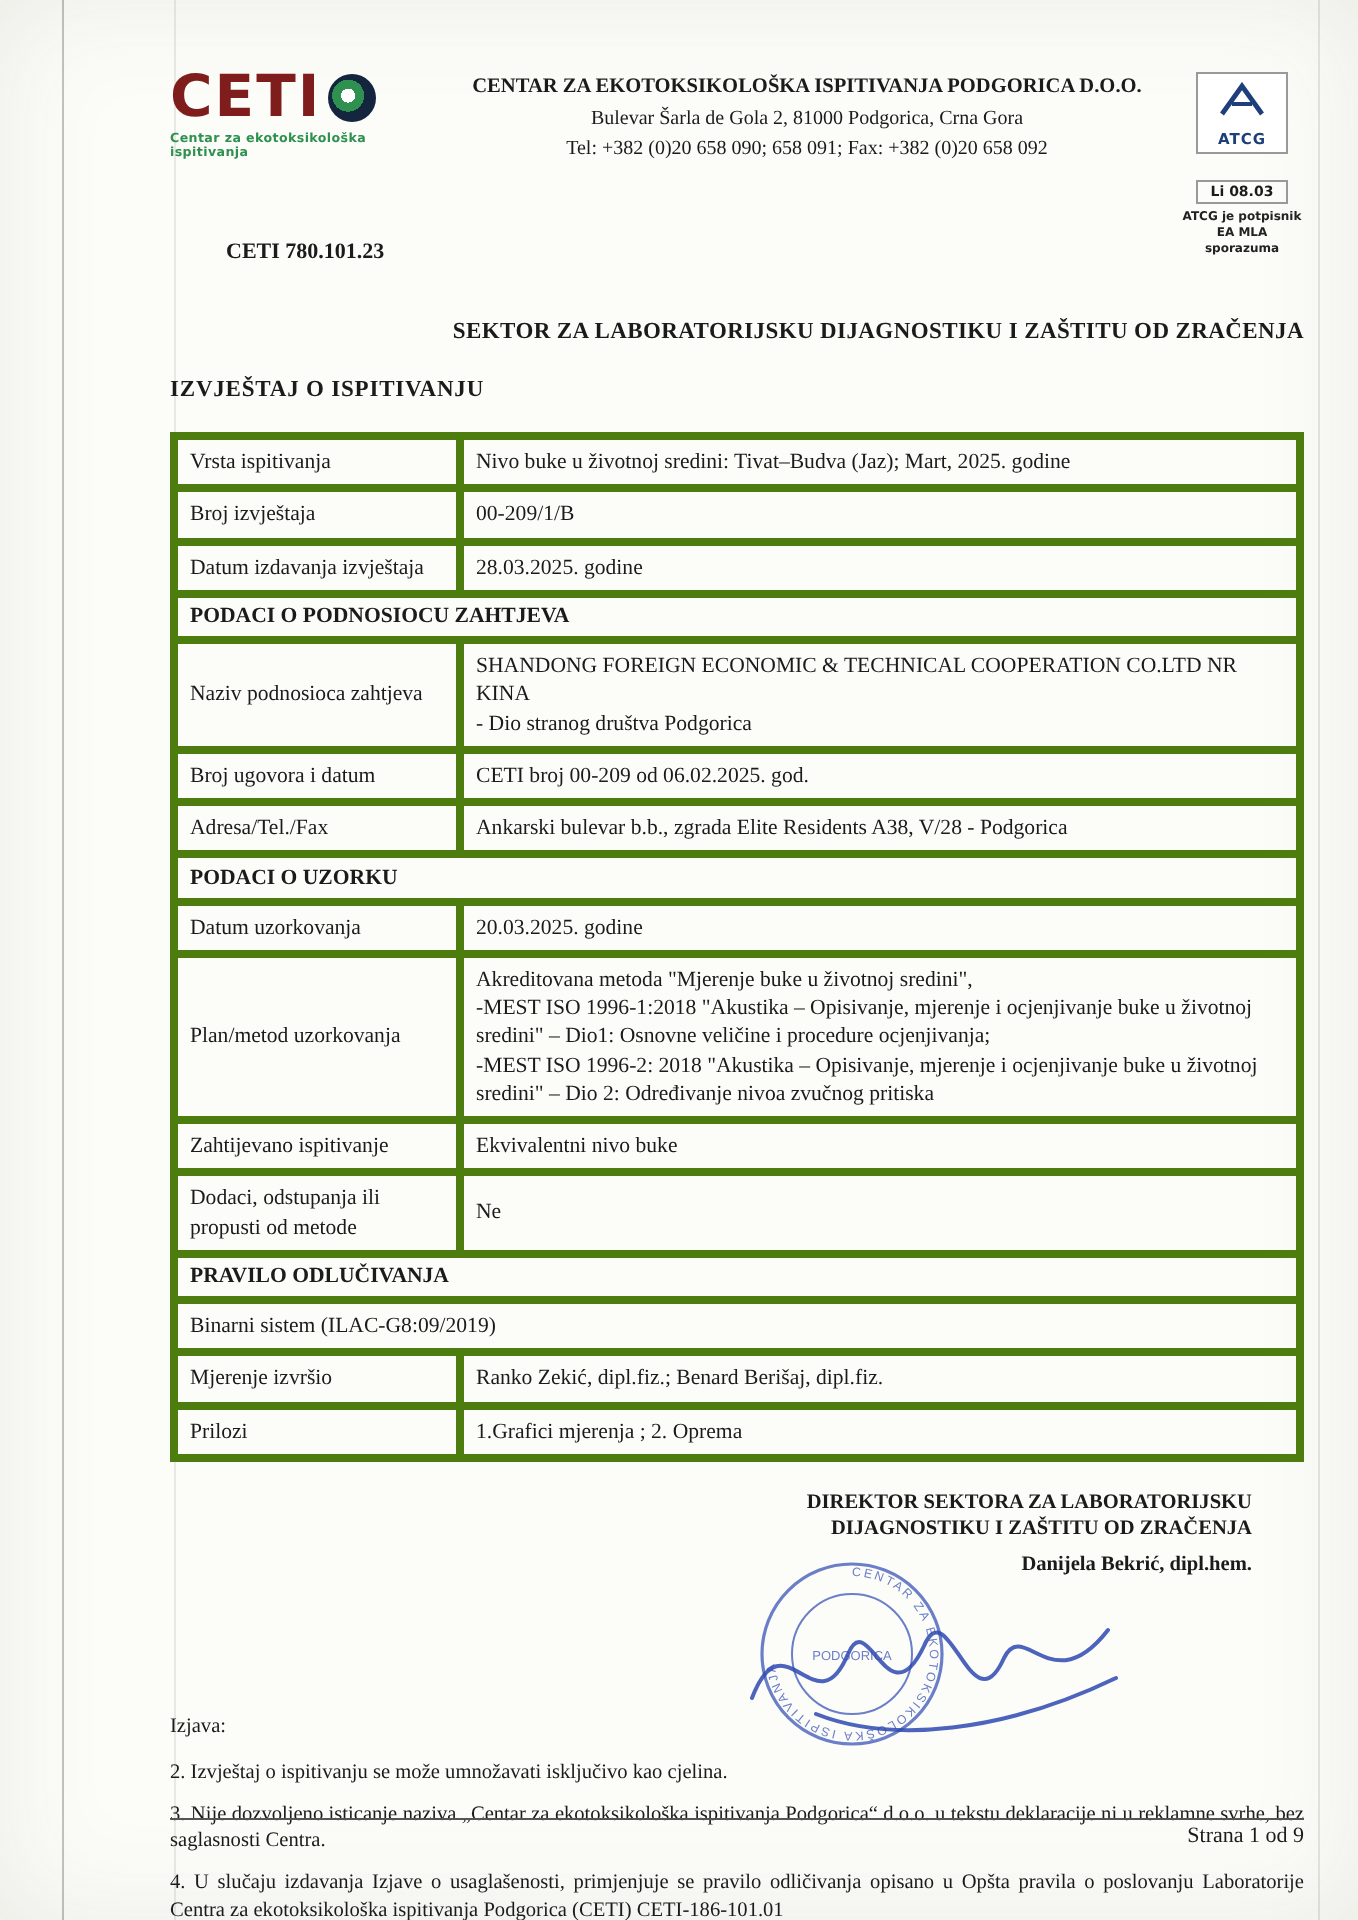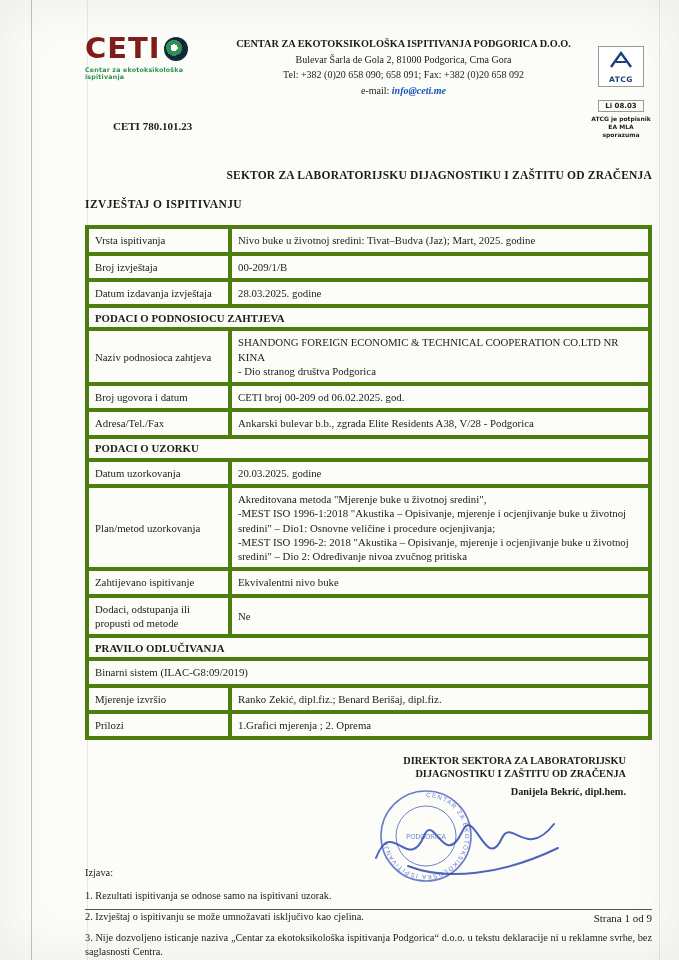--- a/index.html
+++ b/index.html
@@ -20,21 +20,21 @@
   .logo-text{font-family:"DejaVu Sans",sans-serif;font-weight:800;font-size:29px;line-height:1;
              color:#7f1d1d;letter-spacing:1px}
   .logo-mark{width:24px;height:24px;border-radius:50%;flex:0 0 auto;
              background:radial-gradient(circle at 42% 45%, #ffffff 0 3.5px, #2e9150 3.5px 8px, #14263e 8px)}
   .logo-sub{margin-top:3px;font-family:"DejaVu Sans",sans-serif;font-size:6.3px;font-weight:bold;
             color:#2e9150;letter-spacing:.2px}
   .org{flex:1;text-align:center;font-size:10px;line-height:1.55;padding-top:2px}
   .org-name{font-weight:bold;font-size:10.3px}
   .email{color:#1552c0;font-weight:bold;font-style:italic;text-decoration:none}
   .badge{width:62px;flex:0 0 auto;text-align:center;font-family:"DejaVu Sans",sans-serif}
-  .badge-box{width:46px;margin:12px auto;border:1px solid #999;padding:4px 2px 2px;background:#fff}
+  .badge-box{width:46px;margin:2px auto;border:1px solid #999;padding:4px 2px 2px;background:#fff}
   .atcg-name{font-size:7.5px;font-weight:bold;color:#1d3f7a;margin-top:2px;letter-spacing:.5px}
   .badge-li{width:46px;margin:13px auto 0;border:1px solid #999;font-size:7px;padding:1px 0;font-weight:bold}
   .badge-note{font-size:6px;line-height:1.35;margin-top:3px;color:#222;font-weight:bold}
   .doc-ref{position:absolute;left:28px;top:120px;font-weight:bold;font-size:11px}
 
   
   .sector-title{margin-top:30px;text-align:right;font-weight:bold;font-size:11.5px;letter-spacing:.2px}
   .report-title{margin-top:17px;text-align:left;font-weight:bold;font-size:11.5px;letter-spacing:.4px}
 
   
@@ -75,24 +75,20 @@
           <span class="logo-text">CETI</span>
           <span class="logo-mark"></span>
         </div>
         <div class="logo-sub">Centar za ekotoksikološka ispitivanja</div>
       </div>
 
       <div class="org">
         <div class="org-name">CENTAR ZA EKOTOKSIKOLOŠKA ISPITIVANJA PODGORICA D.O.O.</div>
         <div class="org-line">Bulevar Šarla de Gola 2, 81000 Podgorica, Crna Gora</div>
         <div class="org-line">Tel: +382 (0)20 658 090; 658 091; Fax: +382 (0)20 658 092</div>
-        <div class="org-line">
-          <span>e-mail:</span>
-          <span class="email">info@ceti.me</span>
-        </div>
       </div>
 
       <div class="badge">
         <div class="badge-box">
           <svg width="26" height="18" viewBox="0 0 26 18">
             <path d="M3 16 L13 2 L23 16" fill="none" stroke="#1d3f7a" stroke-width="2.4"></path>
             <path d="M8 11 L18 11" stroke="#1d3f7a" stroke-width="2"></path>
           </svg>
           <div class="atcg-name">ATCG</div>
         </div>
@@ -197,21 +193,20 @@
           </text>
           <text x="80" y="61" font-size="6.5" fill="#3b55b8" text-anchor="middle" font-family="Liberation Sans, sans-serif">PODGORICA</text>
         </g>
         <path d="M30,80 C46,38 62,96 78,58 C88,34 98,92 116,54 C128,26 140,96 156,60 C166,40 180,82 208,46
                  M62,88 C100,103 156,97 212,70" fill="none" stroke="#2d49b0" stroke-width="2" opacity="0.85" stroke-linecap="round"></path>
       </svg>
     </div>
 
     <div class="statement">
       <div class="st-head">Izjava:</div>
-      <p>1. Rezultati ispitivanja se odnose samo na ispitivani uzorak.</p>
       <p>2. Izvještaj o ispitivanju se može umnožavati isključivo kao cjelina.</p>
       <p>3. Nije dozvoljeno isticanje naziva „Centar za ekotoksikološka ispitivanja Podgorica“ d.o.o. u tekstu deklaracije ni u reklamne svrhe, bez saglasnosti Centra.</p>
       <p>4. U slučaju izdavanja Izjave o usaglašenosti, primjenjuje se pravilo odličivanja opisano u Opšta pravila o poslovanju Laboratorije Centra za ekotoksikološka ispitivanja Podgorica (CETI) CETI-186-101.01</p>
     </div>
 
   </div>
 
   <div class="footer">
     <span>Strana 1 od 9</span>
   </div>

